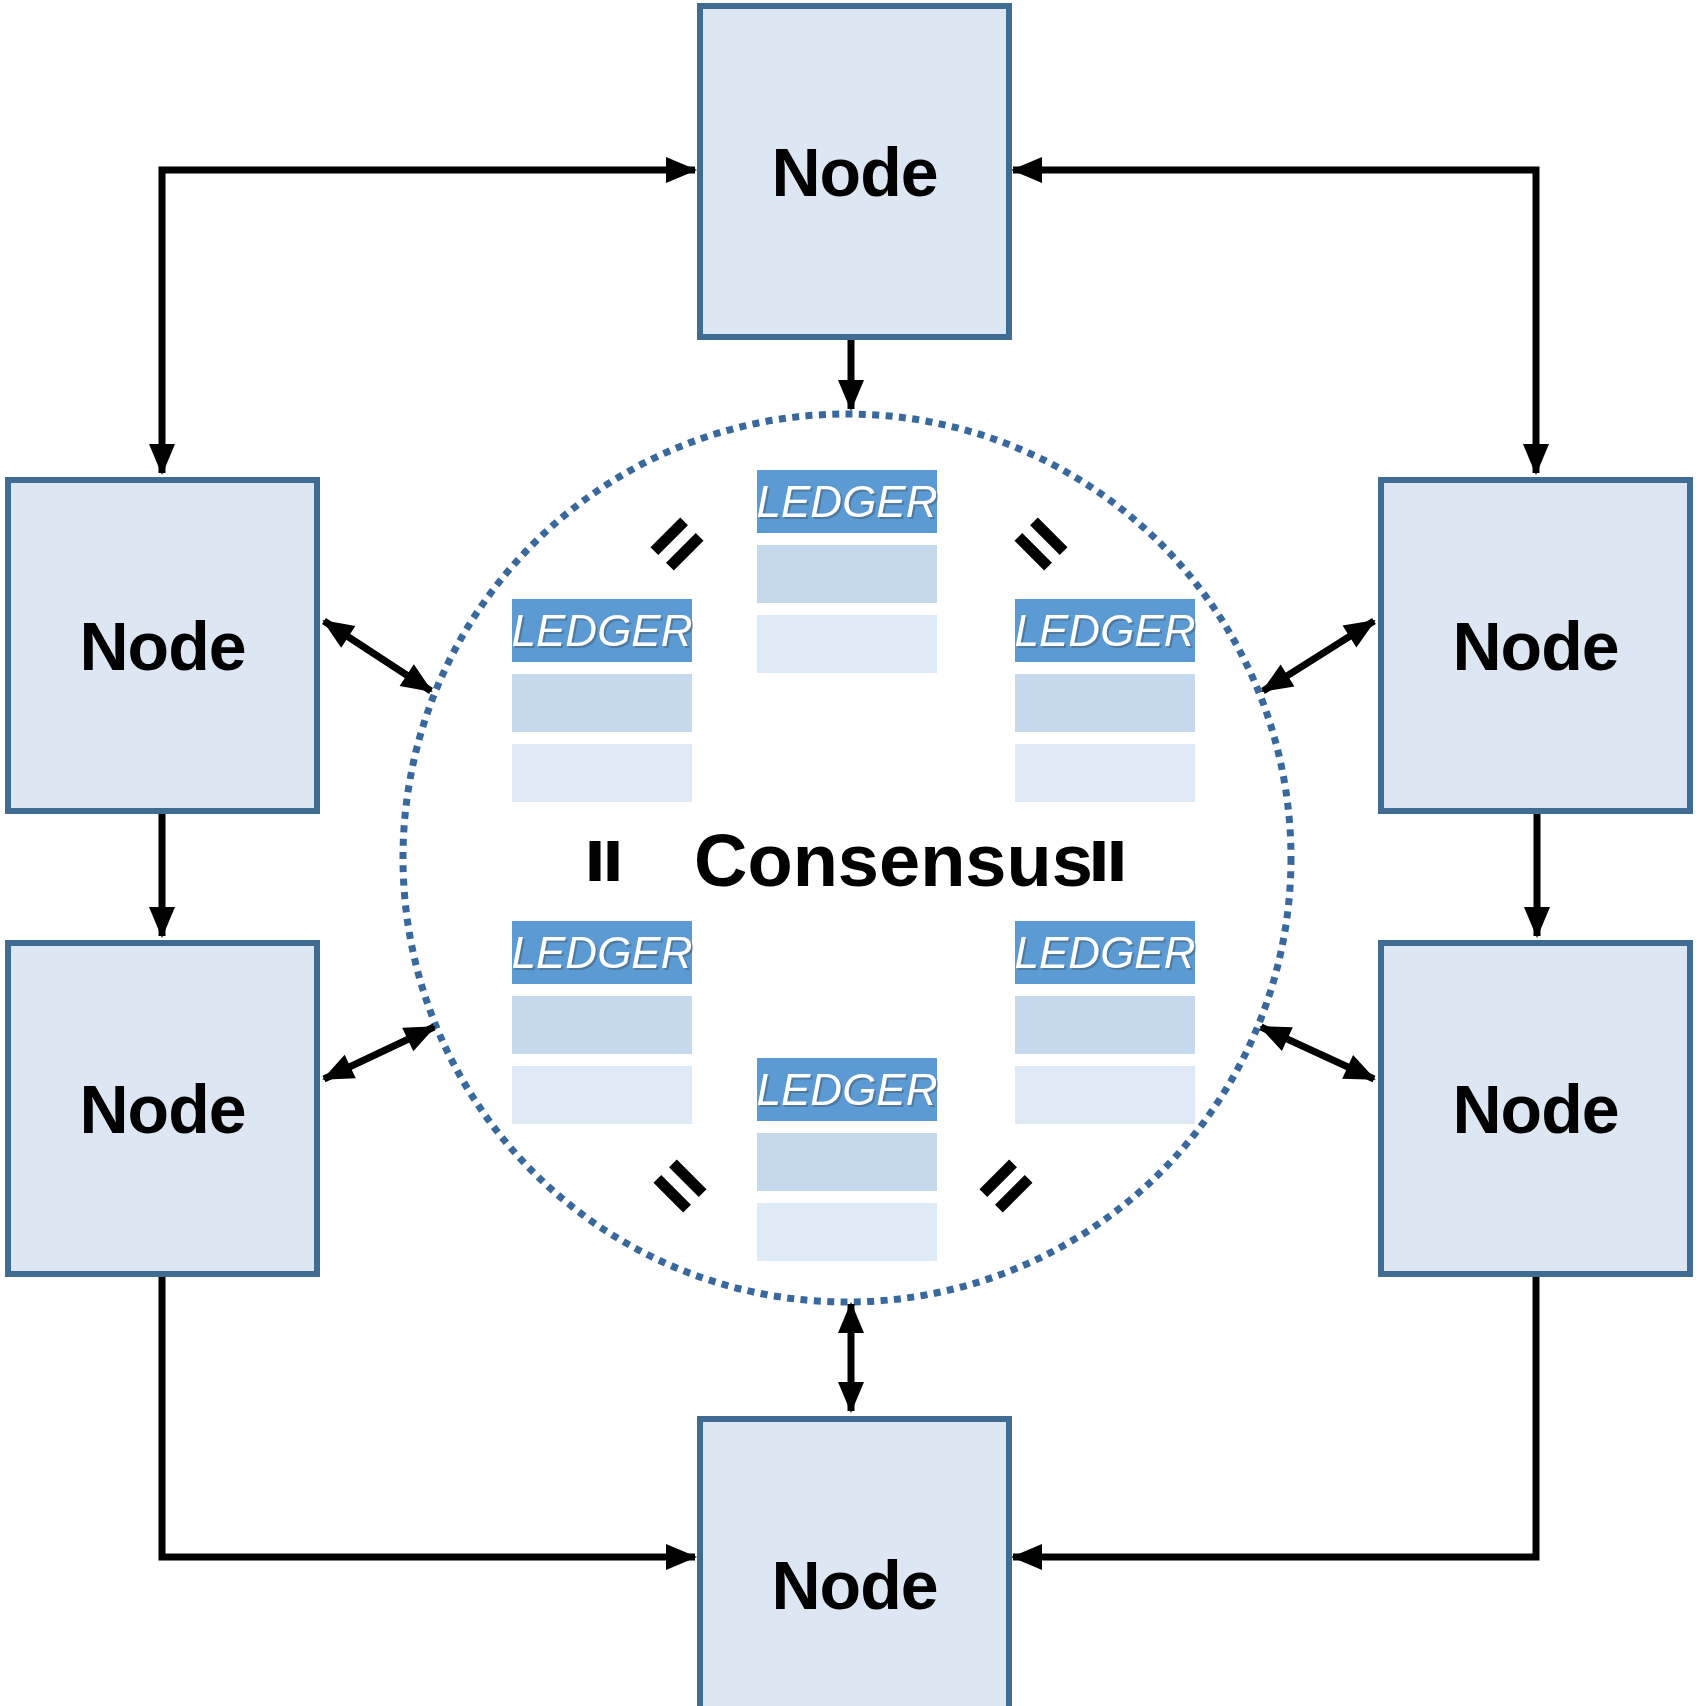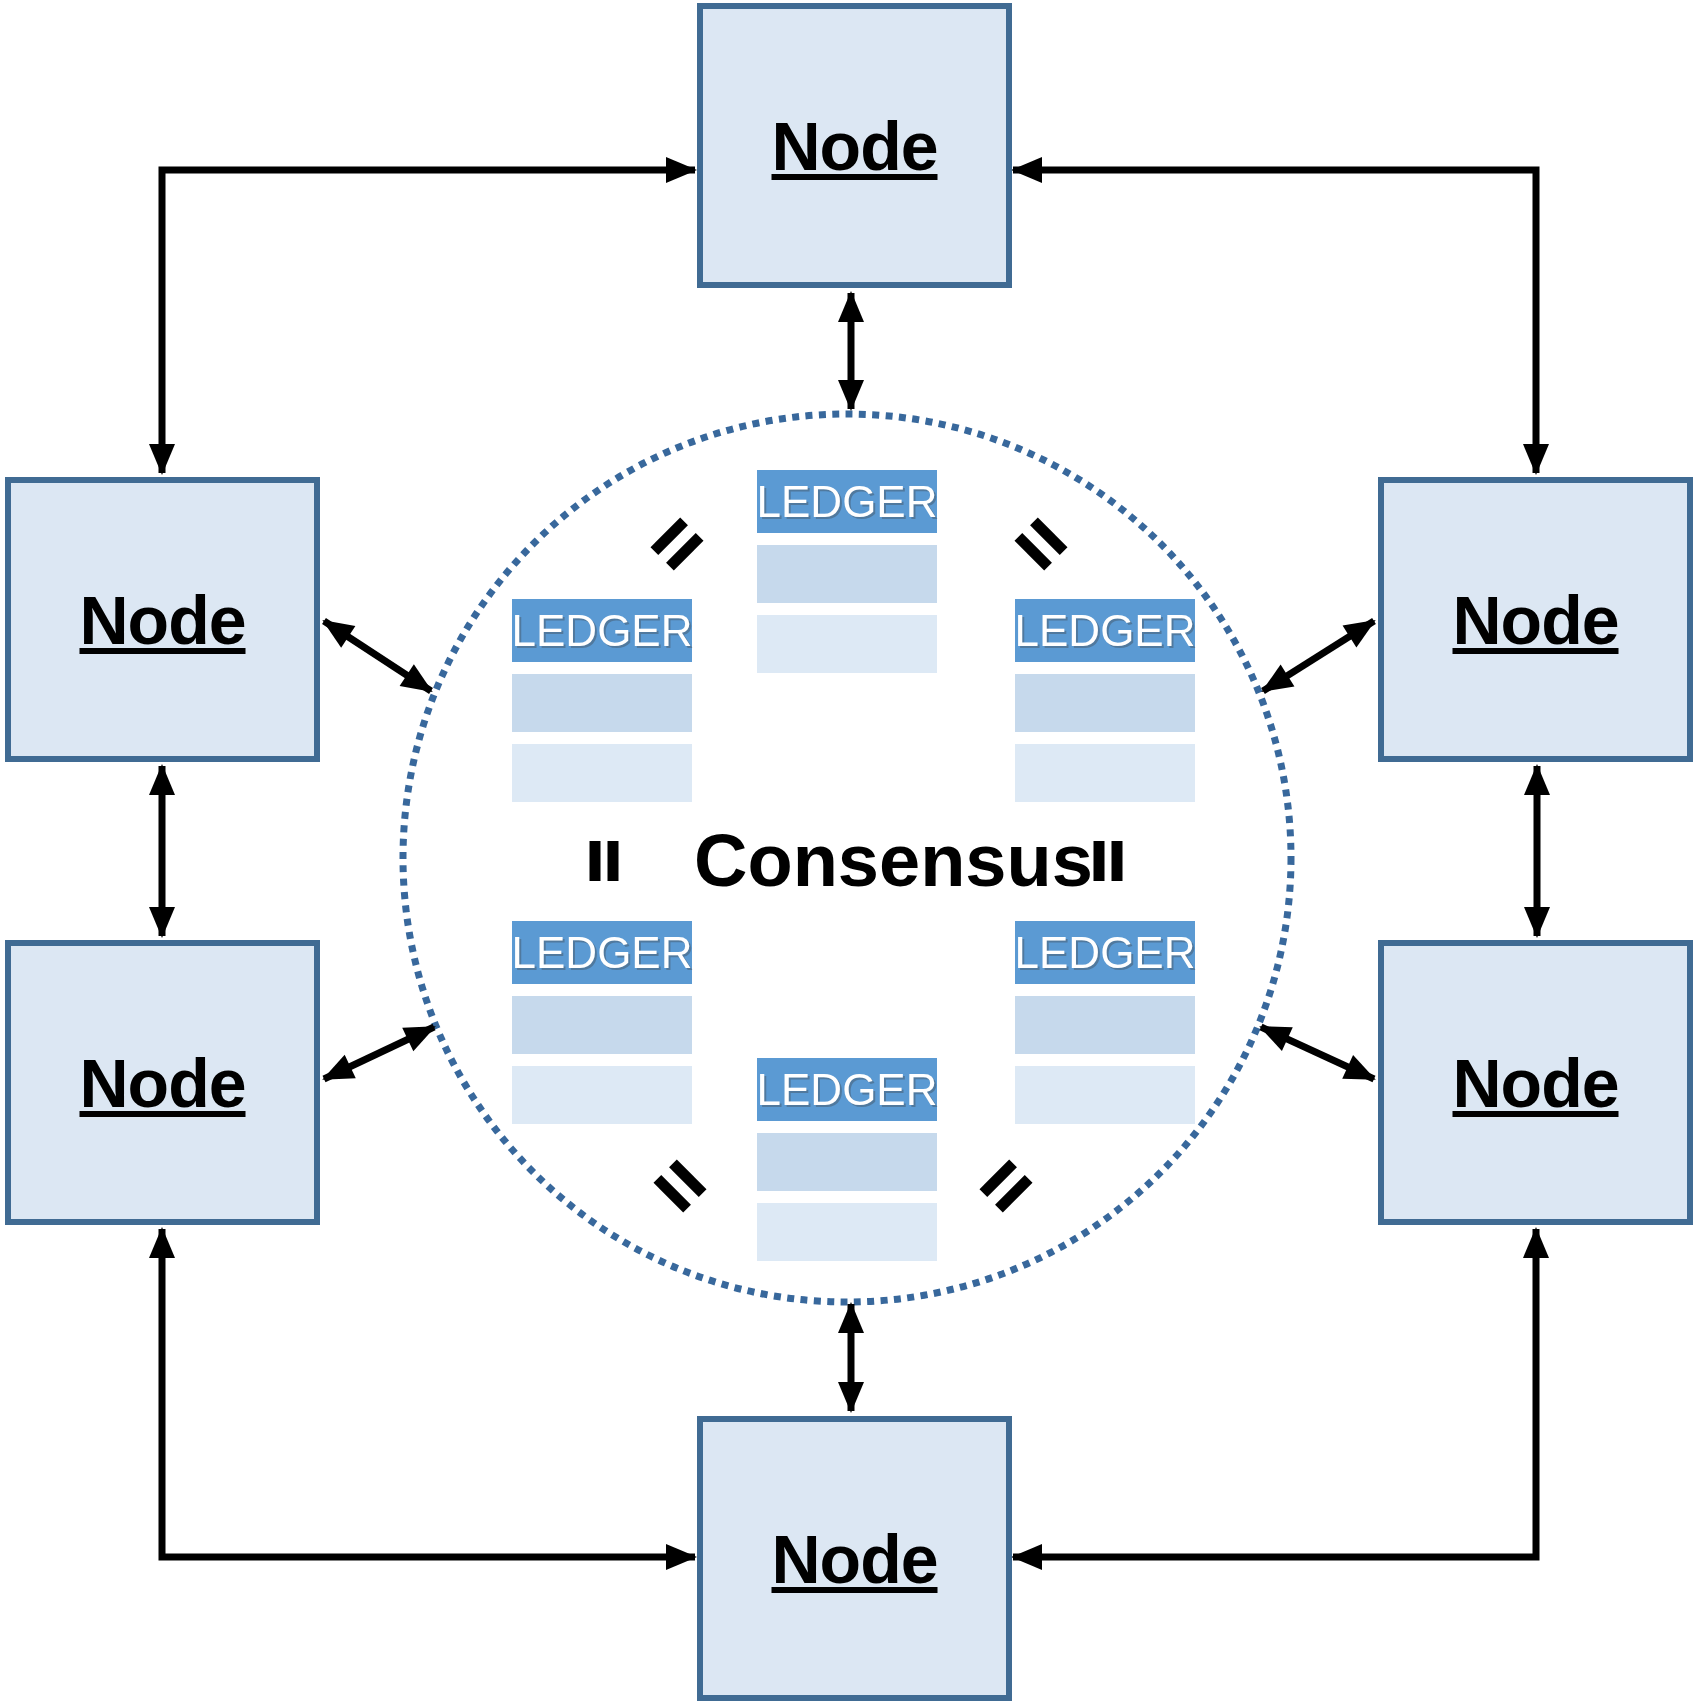--- a/index.html
+++ b/index.html
@@ -19,39 +19,39 @@
     position: absolute;
     left: 0;
     top: 0;
     width: 1698px;
     height: 1706px;
   }
   
   .node {
     position: absolute;
     width: 315px;
-    height: 285px;
+    height: 337px;
     box-sizing: border-box;
     background: var(--node-fill, #dce7f3);
     border: 6px solid var(--node-border, #406b93);
     display: flex;
     align-items: center;
     justify-content: center;
-    text-decoration: underline;
   }
   .node-label {
     font-size: 68px;
     font-weight: bold;
     color: var(--label-text, #000000);
     letter-spacing: -1px;
   }
   
   .ledger {
     position: absolute;
     width: 180px;
+    font-style: italic;
   }
   .ledger-header {
     width: 180px;
     height: 63px;
     background: var(--ledger-header-fill, #5b9ad3);
     color: var(--ledger-text, #ffffff);
     font-size: 44px;
     font-weight: 400;
     display: flex;
     align-items: center;

